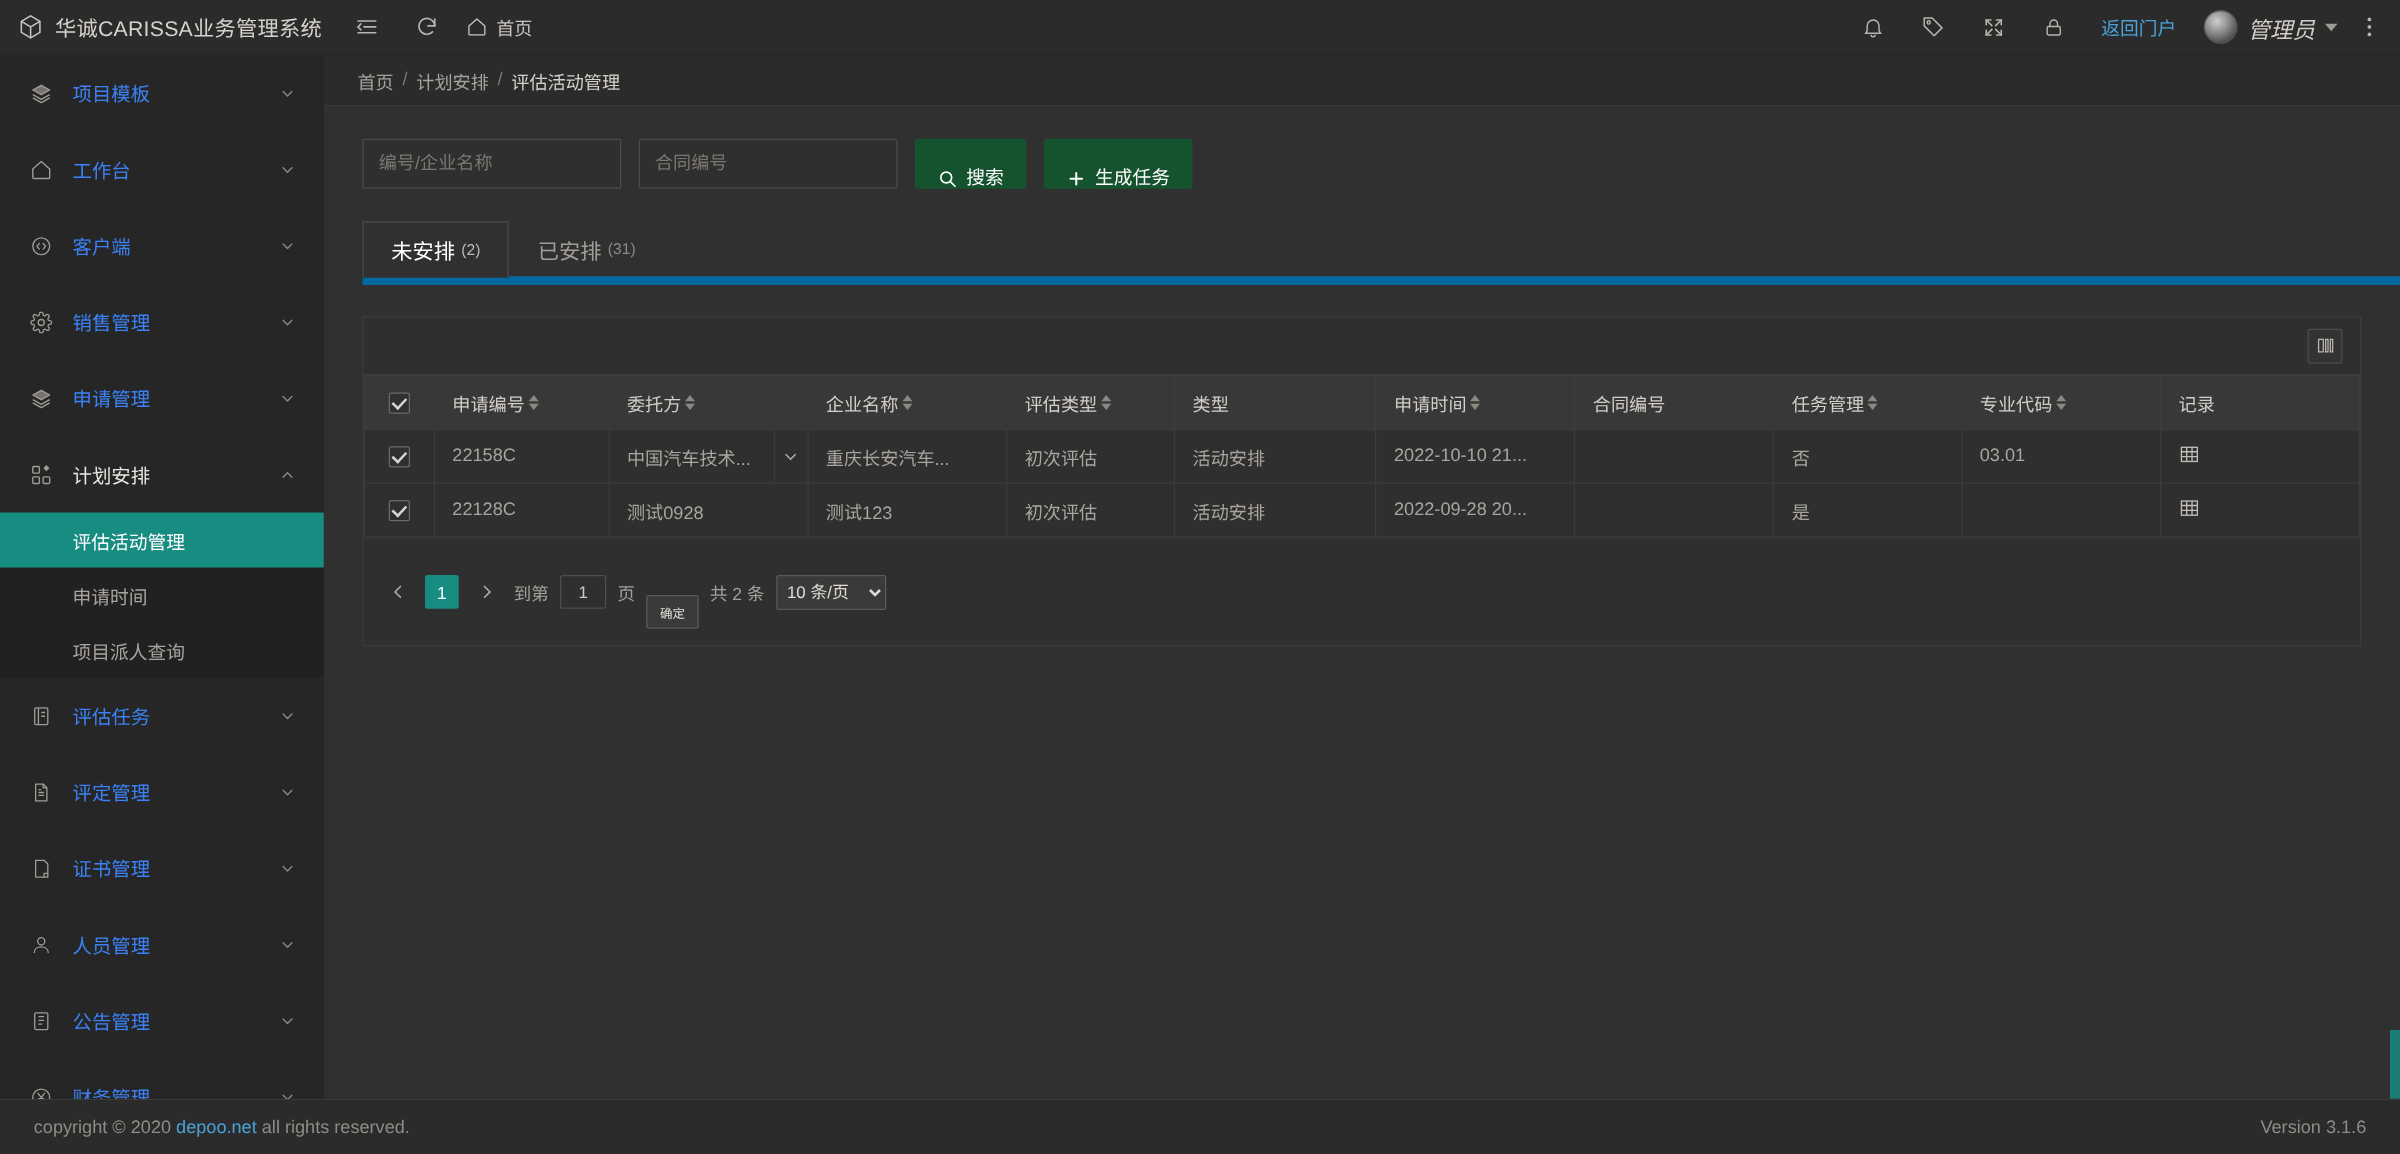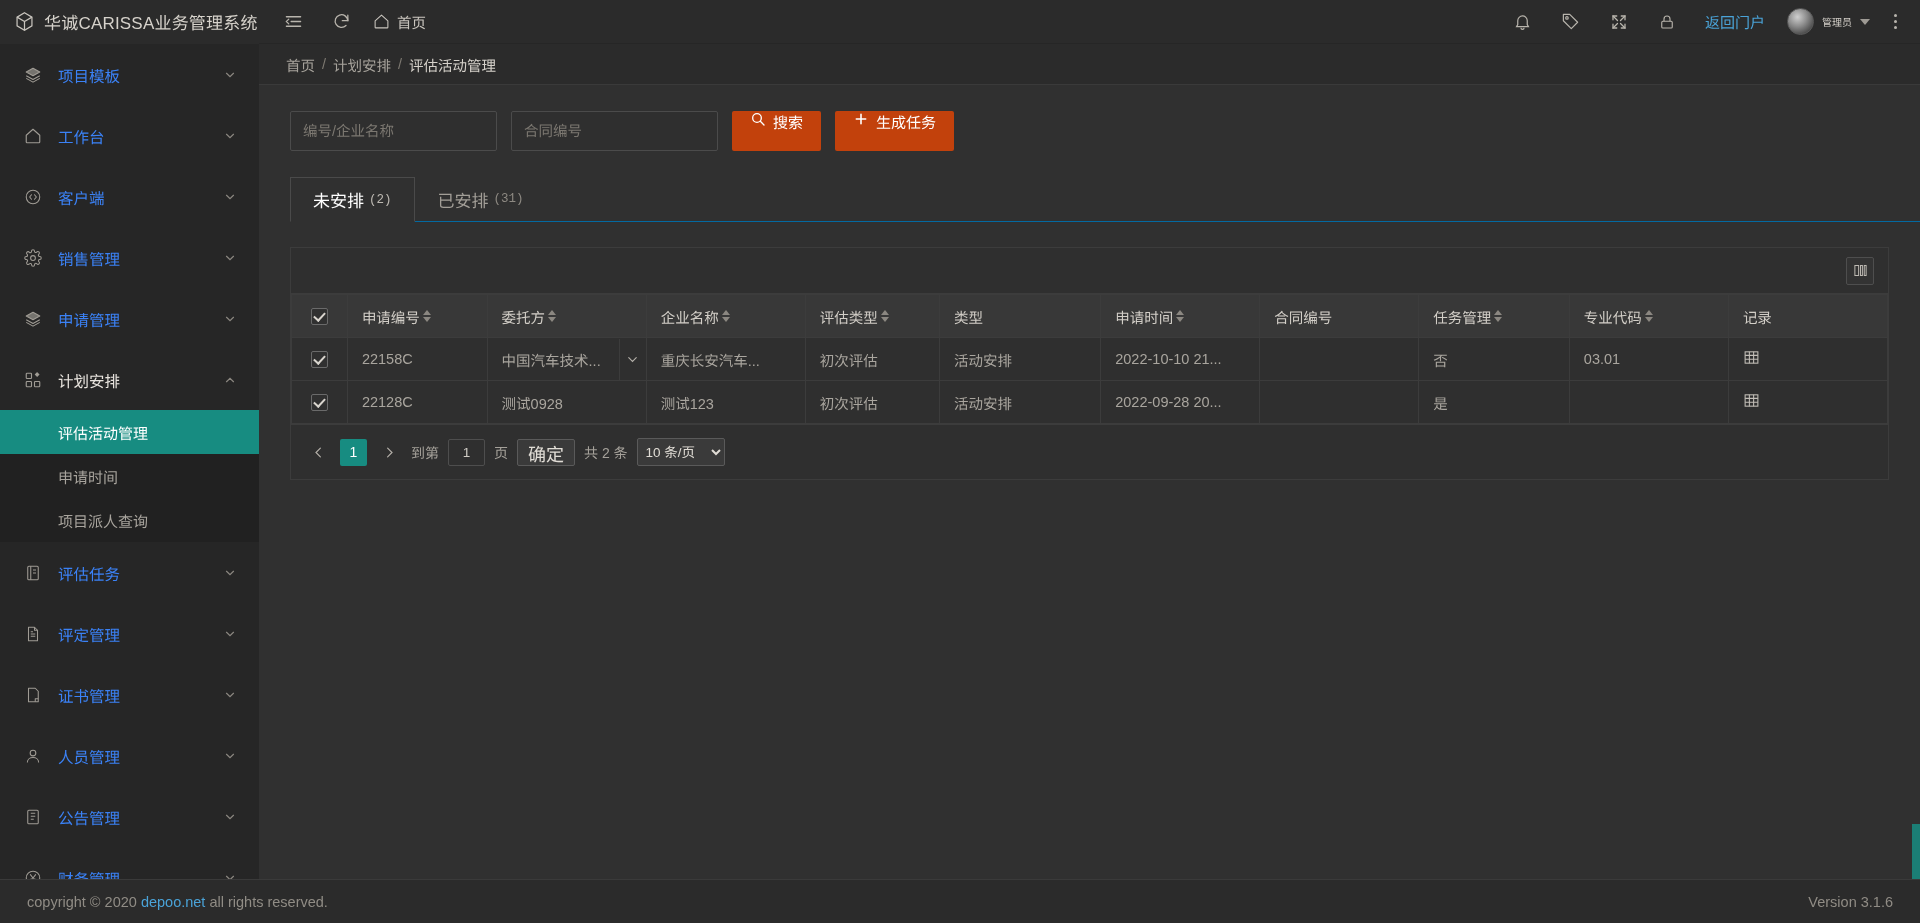--- a/index.html
+++ b/index.html
@@ -53,21 +53,21 @@
   }
   .user-box {
     display: flex; align-items: center; gap: 8px;
     padding: 0 10px 0 8px; cursor: pointer; height: 44px;
   }
   .avatar {
     width: 27px; height: 27px; border-radius: 50%;
     background: radial-gradient(circle at 38% 32%, #cfcfcf 0%, #8e8e8e 40%, #4a4a4a 78%, #2e2e2e 100%);
     border: 1px solid #5a5a5a;
   }
-  .user-name { color: #d2cec7; font-size: 10px; white-space: nowrap; }
+  .user-name { color: #d2cec7; font-size: 18px; white-space: nowrap; font-style: italic; }
   .caret-down {
     width: 0; height: 0; border-left: 5px solid transparent;
     border-right: 5px solid transparent; border-top: 6px solid #9e9a94;
   }
   .dots-menu {
     width: 30px; height: 44px; display: flex; flex-direction: column;
     align-items: center; justify-content: center; gap: 3px; cursor: pointer;
   }
   .dots-menu i { width: 3px; height: 3px; border-radius: 50%; background: #b8b4ad; display:block; }
 
@@ -132,32 +132,31 @@
     padding: 26px 0 0 31px;
   }
   .txt-input {
     width: 207px; height: 40px;
     background: #2f2f2f; border: 1px solid #4b4b4b; border-radius: 2px;
     color: #e5e5e5; font-size: 14.5px; padding: 0 12px;
     font-family: inherit; outline: none;
   }
   .txt-input::placeholder { color: #7b7770; }
   .btn {
-    height: 40px; display: inline-flex; align-items: flex-start; gap: 7px;
+    height: 40px; display: inline-flex; align-items: flex-end; gap: 7px;
     padding: 0 18px; border: none; border-radius: 2px;
-    background: #c2410c; color: #ffffff; font-size: 15px;
+    background: #14532d; color: #ffffff; font-size: 15px;
     cursor: pointer; font-family: inherit; white-space: nowrap;
   }
 
   .tabs {
     display: flex; align-items: flex-end;
     margin: 25px 0 0 31px;
-    border-bottom: 1px solid #0369a1;
+    border-bottom: 7px solid #0369a1;
     padding-right: 31px;
-    font-family: Liberation Mono, monospace;
   }
   .tab {
     padding: 0 22px; height: 45px;
     display: flex; align-items: center; gap: 5px;
     color: #a29e97; font-size: 17px; cursor: pointer;
     border: 1px solid transparent; border-bottom: none;
   }
   .tab .tab-count { font-size: 12.5px; color: #8d8982; }
   .tab.active {
     background: #303030; color: #ffffff;
@@ -242,21 +241,21 @@
   .pg-label { color: #a5a19a; }
   .pg-input {
     width: 37px; height: 27px; background: #2f2f2f;
     border: 1px solid #4e4e4e; border-radius: 2px;
     color: #cfcbc4; text-align: center; font-size: 13.5px;
     font-family: inherit; outline: none;
   }
   .pg-ok {
     height: 27px; padding: 0 10px; background: #3a3a3a;
     border: 1px solid #5a5a5a; border-radius: 2px;
-    color: #e0dcd5; font-size: 18px; cursor: pointer; font-family: inherit;
+    color: #e0dcd5; font-size: 10px; cursor: pointer; font-family: inherit; margin-top: 32px;
   }
   .pg-select {
     height: 28px; background: #3a3a3a; border: 1px solid #5a5a5a;
     border-radius: 2px; color: #e0dcd5; font-size: 13.5px;
     font-family: inherit; padding: 0 4px; cursor: pointer;
   }
 
   .footer {
     height: 44px; min-height: 44px;
     display: flex; align-items: center; justify-content: space-between;

